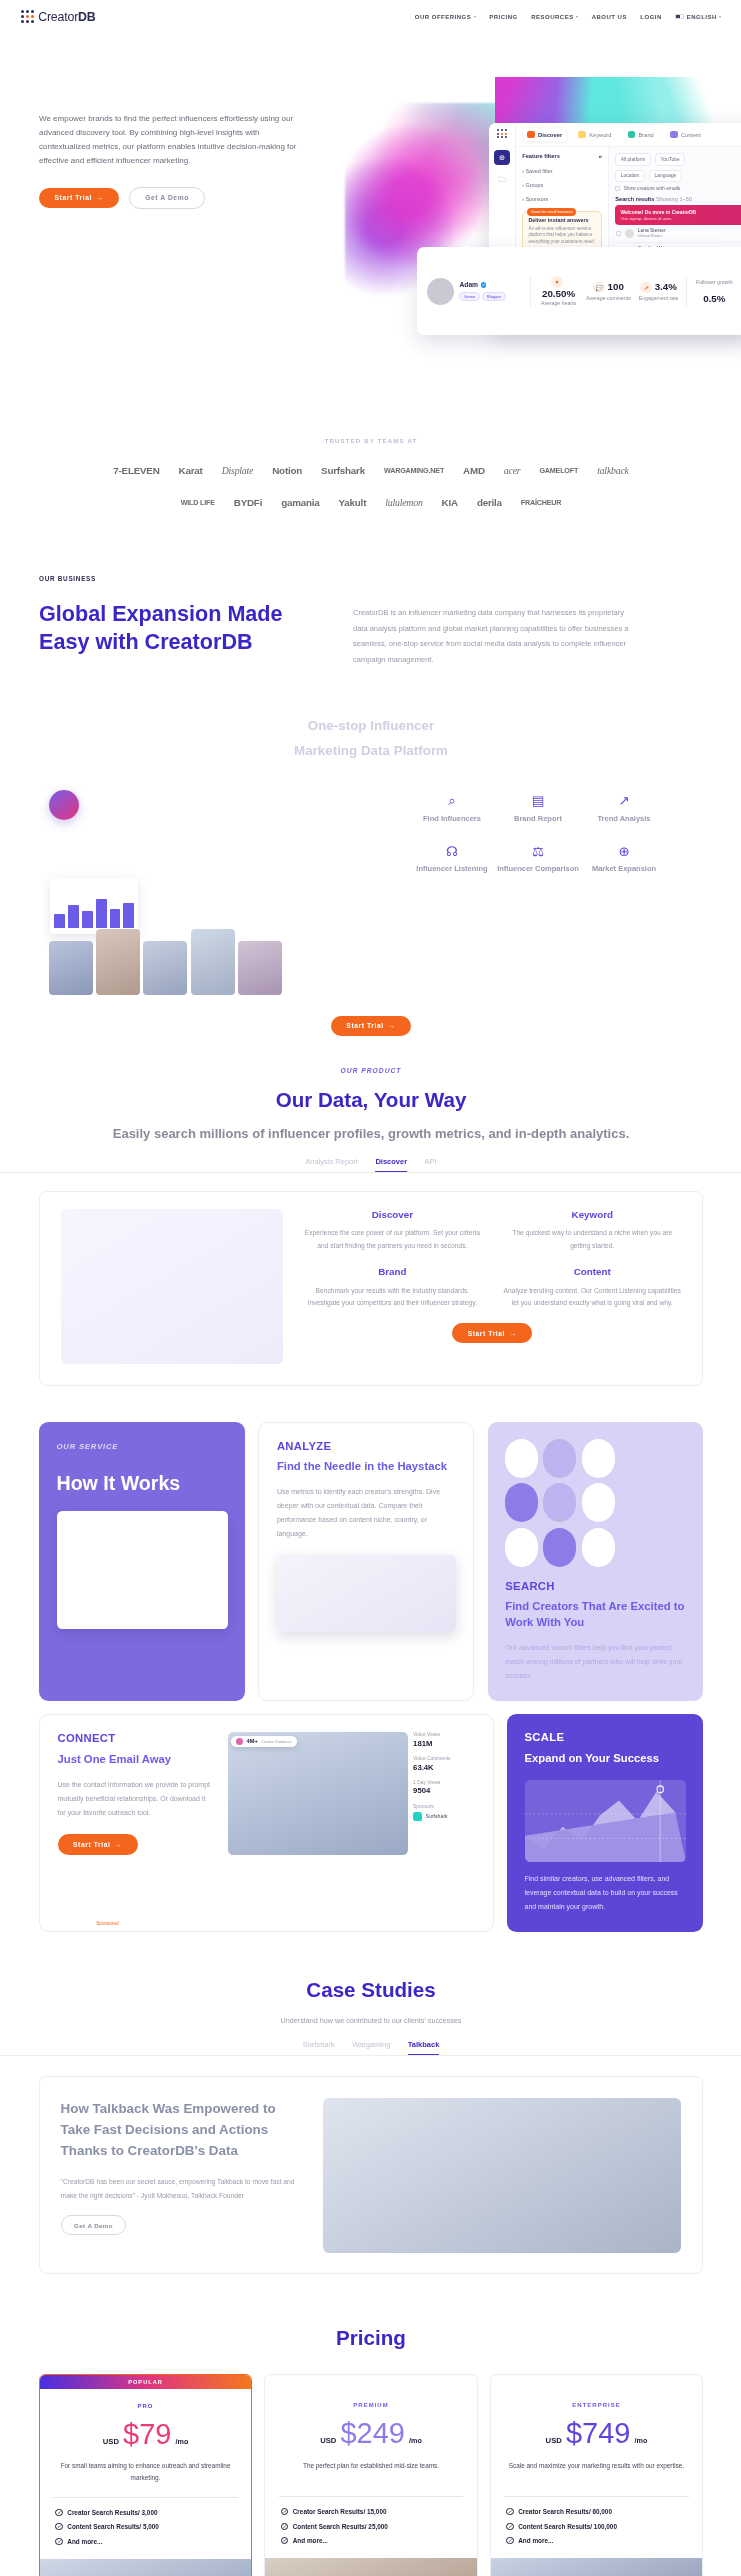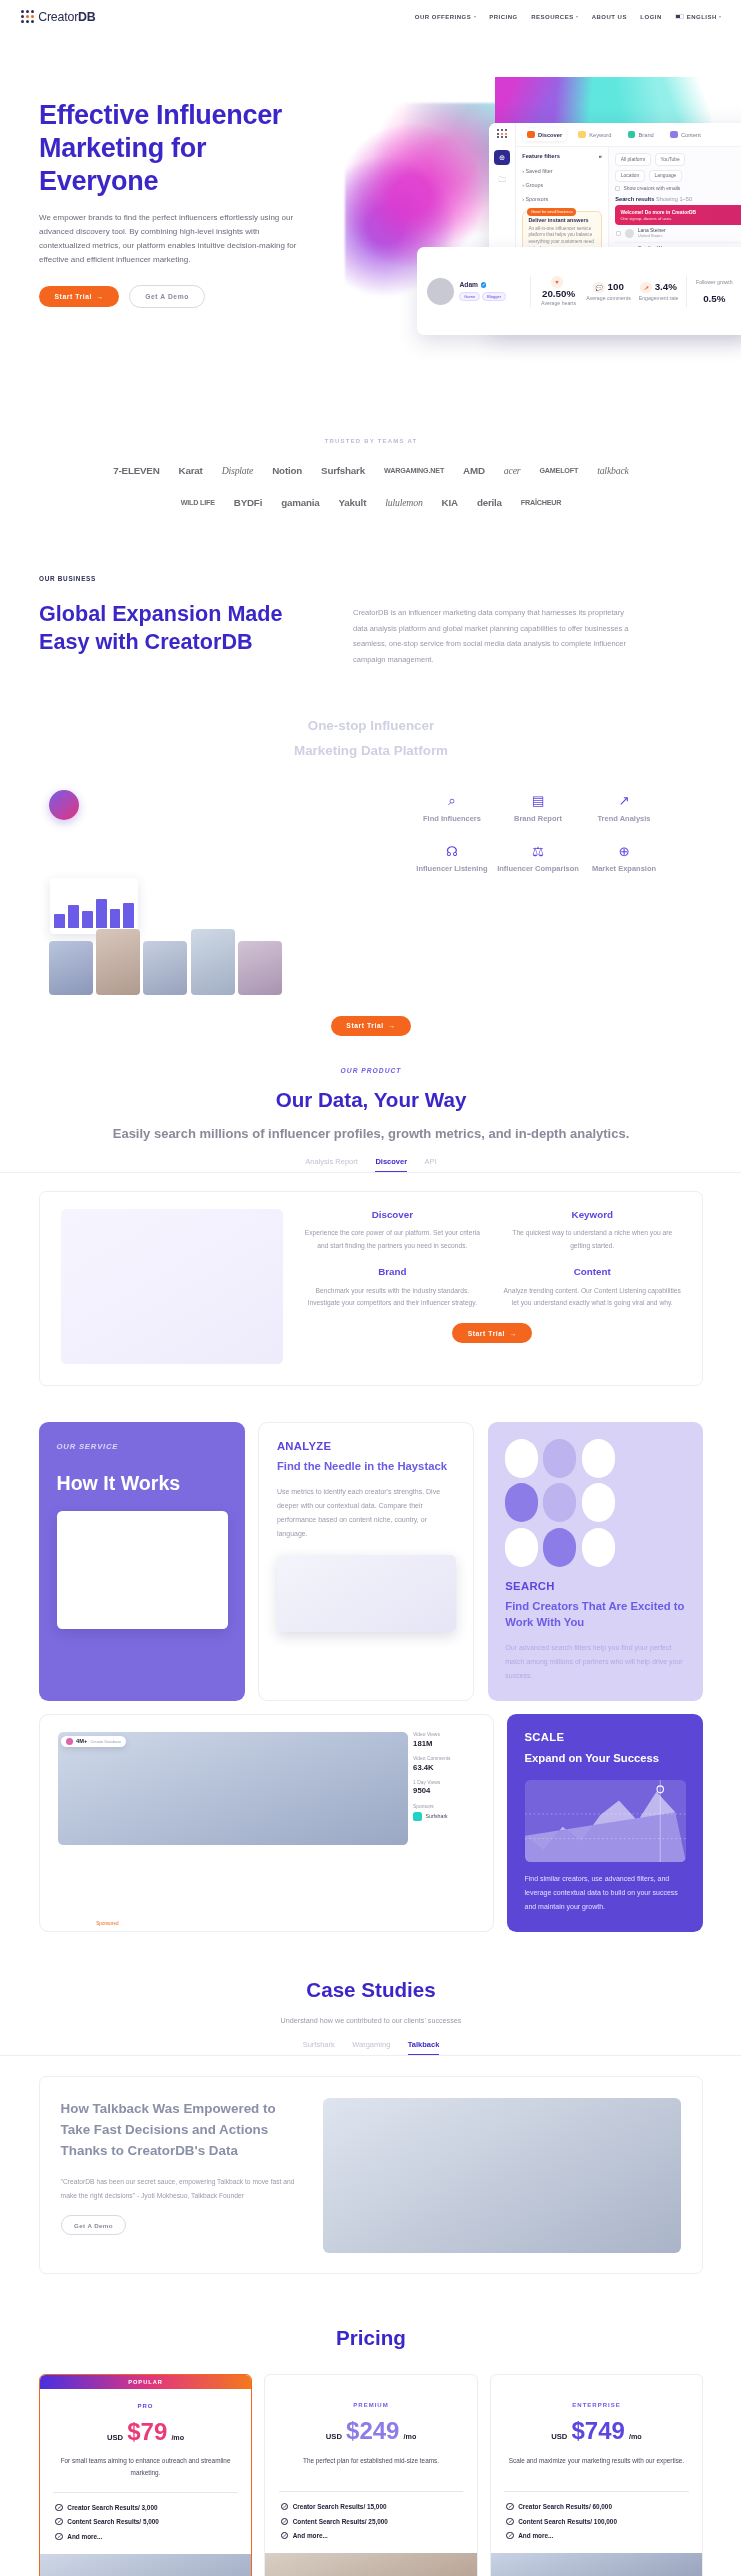--- a/index.html
+++ b/index.html
@@ -246,21 +246,21 @@
   .pricing h2 { font-size: 20.6px; font-weight:800; color:#3b27c8;}
   .plans { display:flex; gap: 12.4px; justify-content:center; margin-top: 24px; padding: 0 39px; align-items:flex-start;}
   .plan { flex:1; border:0.5px solid #ececf3; border-radius: 6.2px; overflow:hidden; background:#fff; text-align:center;}
   .plan.featured { border: 1px solid #f4661e; }
   .popular-bar { background: linear-gradient(90deg,#4a2fe0,#e0357f 52%, #f4781e); color:#fff; font-size:5.7px; font-weight:700; letter-spacing:1px; padding: 4.1px 0; border-radius: 4.1px 4.1px 0 0;}
   .plan-inner { padding: 13.4px 13.4px 0; }
   .plan-tier { font-size: 6px; font-weight:700; letter-spacing:1px; color:#6b5ce7;}
   .plan-tier.pro{color:#5b46e0}
   .plan-price { margin-top: 9.3px; display:flex; align-items:baseline; justify-content:center; gap:4.1px;}
   .plan-price .usd { font-size: 7.7px; font-weight:800; color:#1b1b33;}
-  .plan-price .amt { font-size: 24px; font-weight:700; }
+  .plan-price .amt { font-size: 29px; font-weight:400; }
   .plan-price .per { font-size: 7.2px; font-weight:800; color:#1b1b33;}
   .plan-desc { font-size: 6.4px; line-height:1.8; color:#4a4a5a; margin-top: 9.3px; min-height: 27px;}
   .plan-rule { height:0.5px; background:#e3e6ee; margin: 9.3px 0 0;}
   .plan-feats { text-align:left; padding: 8.2px 2.1px 10.3px; }
   .plan-feat { display:flex; align-items:center; gap:4.6px; font-size: 6.4px; color:#1b1b33; font-weight:700; padding: 3.6px 0;}
   .tick { width: 7.2px; height:7.2px; border-radius:50%; border:0.8px solid #1b1b33; display:inline-flex; align-items:center; justify-content:center; font-size:4.1px;}
   .plan-photo { height: 49px; background: linear-gradient(160deg,#cfd7e6,#9aa7c0); position:relative;}
   .plan-photo.b{background:linear-gradient(160deg,#d9cfc4,#b09a8c);}
   .plan-photo.c{background:linear-gradient(160deg,#c8d2e4,#8e9ab4);}
   .learn { position:absolute; right: 7.2px; bottom: 7.2px; background:#f4661e; color:#fff; border:none; border-radius:10.3px; padding:4.1px 9.3px; font-size:5.7px; font-weight:700; letter-spacing:0.4px; cursor:pointer;}
@@ -308,21 +308,20 @@
       <span class="nav-item">
           <i class="flag"></i>
           <span>ENGLISH</span>
           <i class="caret"></i>
         </span>
     </nav>
   </header>
 
   <section class="hero">
     <div class="hero-copy">
-      <h1 class="hero-title">Effective Influencer Marketing for Everyone</h1>
       <p class="hero-sub">We empower brands to find the perfect influencers effortlessly using our advanced discovery tool. By combining high-level insights with contextualized metrics, our platform enables intuitive decision-making for effective and efficient influencer marketing.</p>
       <div class="hero-btns">
         <button class="btn-primary">
             <span>Start Trial</span>
             <span>→</span>
           </button>
         <button class="btn-ghost">Get A Demo</button>
       </div>
     </div>
 
@@ -612,20 +611,29 @@
         </div>
         <h4 class="lbl">SEARCH</h4>
         <h3 class="hd">Find Creators That Are Excited to Work With You</h3>
         <p class="bd">Our advanced search filters help you find your perfect match among millions of partners who will help drive your success.</p>
       </div>
     </div>
 
     <div class="hiw-row2">
       <div class="card white">
         <div class="connect-inner">
+          <div class="connect-copy">
+            <h4 class="lbl">CONNECT</h4>
+            <h3 class="hd">Just One Email Away</h3>
+            <p class="bd">Use the contact information we provide to prompt mutually beneficial relationships. Or download it for your favorite outreach tool.</p>
+            <button class="btn-primary" style="margin-top:14.4px">
+                <span>Start Trial</span>
+                <span>→</span>
+              </button>
+          </div>
           <div class="connect-media">
             <div class="media-photo">
               <div style="position:relative;top:3.1px;left:3.1px;display:inline-flex;align-items:center;gap:3.1px;background:#fff;border-radius:9.3px;padding:2.1px 5.2px;box-shadow:0 2.1px 6.2px rgba(0,0,0,.12)">
                 <span style="display:flex">
                   <i style="width:7.2px;height:7.2px;border-radius:50%;background:#d6a" ;=""></i>
                 </span>
                 <b style="font-size:5.7px;color:#1b1b33">4M+</b>
                 <span style="font-size:3.9px;color:#9a9aab">Creator Database</span>
               </div>
               <div style="position:absolute;left:5.2px;bottom:5.2px;color:#fff;font-size:4.6px">

